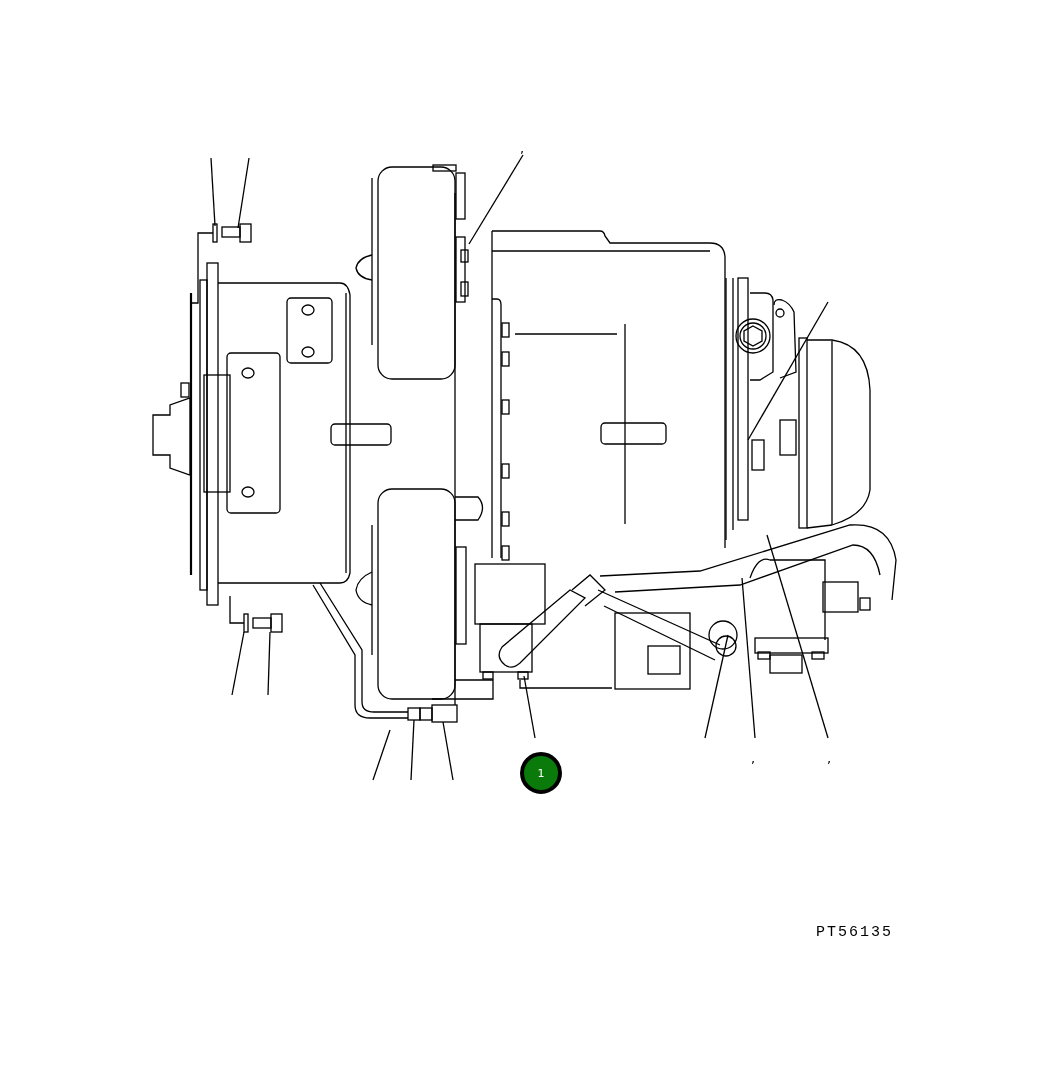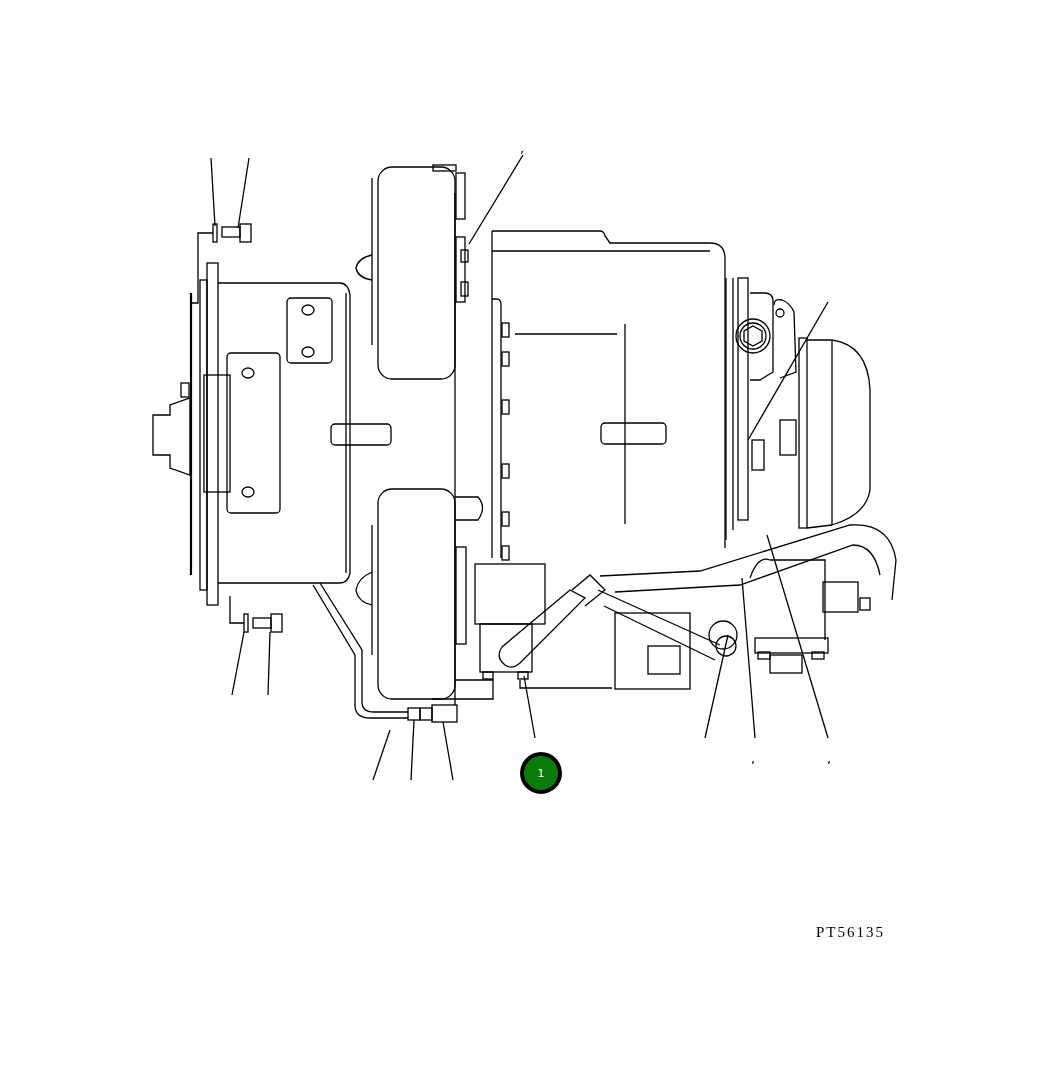--- a/index.html
+++ b/index.html
@@ -6,21 +6,21 @@
     body { width: 1050px; height: 1089px; position: relative; overflow: hidden;
            font-family: "DejaVu Sans", sans-serif; }
     #canvas { position: absolute; left: 0; top: 0; width: 1050px; height: 1089px; }
     svg .ln { fill: none; stroke: #000; stroke-width: 1.3; }
     svg .lnb { fill: none; stroke: #000; stroke-width: 2.2; }
     .callout { position: absolute; left: 520px; top: 752px; width: 42px; height: 42px;
                border-radius: 50%; box-sizing: border-box; border: 4px solid #000;
                display: flex; align-items: center; justify-content: center;
                color: #fff; font-size: 11px; font-family: "DejaVu Sans", sans-serif;
                cursor: pointer; }
-    .figcode { position: absolute; left: 816px; top: 924px; font-family: Liberation Serif, serif;
+    .figcode { position: absolute; left: 816px; top: 924px; font-family: Liberation Mono, monospace;
                font-size: 15px; letter-spacing: 2px; color: #000; }
     .comma { position: absolute; font-family: "DejaVu Sans", sans-serif; font-size: 13px; color: #000; line-height: 1; }
   </style>
 </head>
 <body>
 
 <div id="canvas">
   <svg width="1050" height="1089" viewBox="0 0 1050 1089">
 
     <g>

